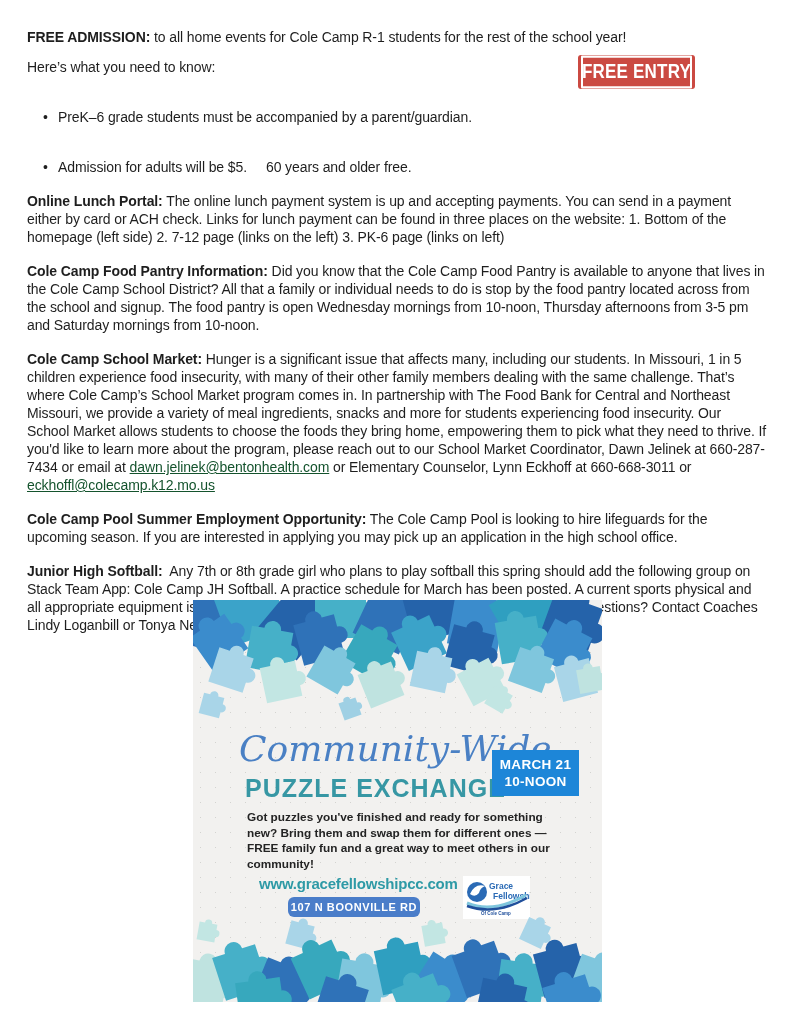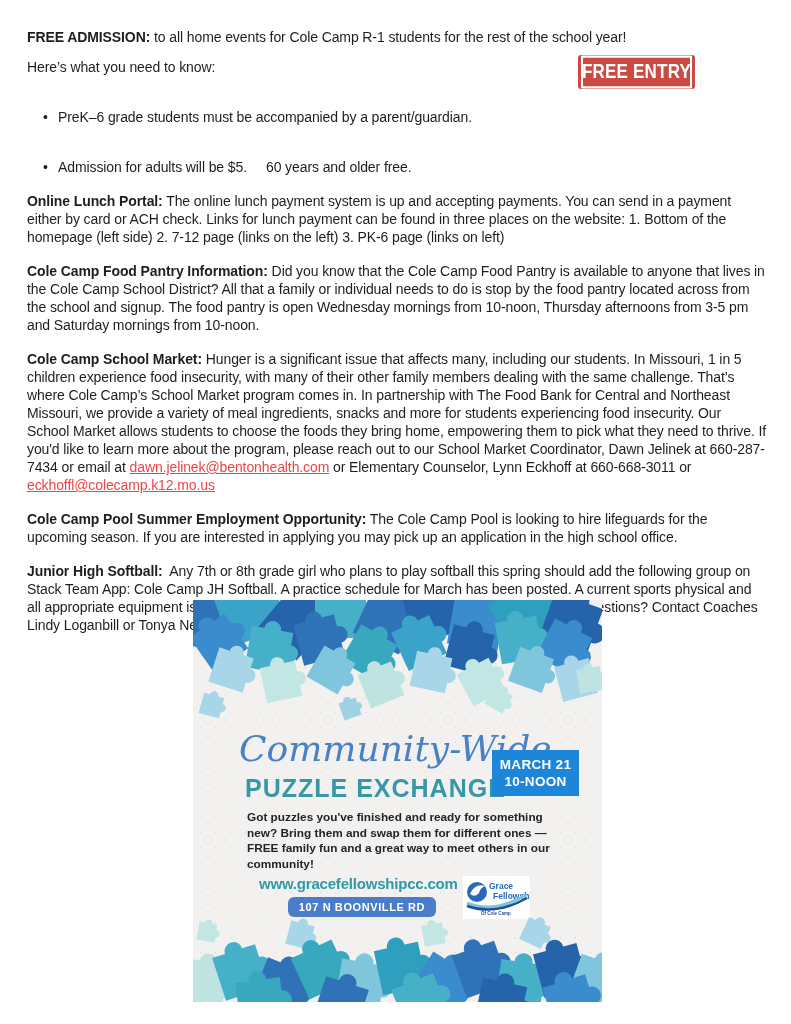--- a/index.html
+++ b/index.html
@@ -12,21 +12,21 @@
   }
   .content {
     position:absolute; left:27px; top:28px; width:740px;
     font-size:14px; line-height:18px; letter-spacing:-0.1px;
   }
   .para { white-space:pre-wrap; margin-bottom:16px; }
   .para strong { font-weight:bold; }
   .bullets { list-style:none; margin:0 0 16px 16px; }
   .bullets li { position:relative; padding-left:15px; white-space:pre-wrap;margin-top:32px; }
   .bullets li::before { content:"•"; position:absolute; left:0; top:0; }
-  .email-link { color:#ef4444; text-decoration:underline; cursor:pointer; }
+  .email-link { color:#14532d; text-decoration:underline; cursor:pointer; }
 
   
   .stamp {
     position:absolute; left:578px; top:55px; width:117px; height:34px;
     background:#cb4a42; border-radius:3px; padding:3px;
     display:flex; align-items:center; justify-content:flex-start;
   }
   .stamp-inner {
     width:100%; height:100%; border:2px solid #ffffff; border-radius:1px;
     display:flex; align-items:center; justify-content:center;
@@ -65,21 +65,21 @@
     position:absolute; left:54px; top:210px; width:322px;
     font-size:11.8px; font-weight:bold; line-height:15.5px;
     color:#232323; white-space:pre-wrap;
   }
   .flyer-url {
     position:absolute; left:66px; top:275px;
     font-size:15px; font-weight:bold; letter-spacing:-0.2px;
     color:#2e9aa6; white-space:nowrap;
   }
   .flyer-pill {
-    position:absolute; left:95px; top:297px; width:148px;
+    position:absolute; left:95px; top:297px; width:132px;
     background:#4a7dc9; border-radius:6px; padding:4px 0;
     text-align:center; color:#ffffff; font-weight:bold;
     font-size:11px; letter-spacing:0.6px; white-space:nowrap;
   }
   .flyer-logo { position:absolute; left:270px; top:276px; width:67px; height:43px; }
 </style>
 </head>
 <body>
 
 <div class="page">

